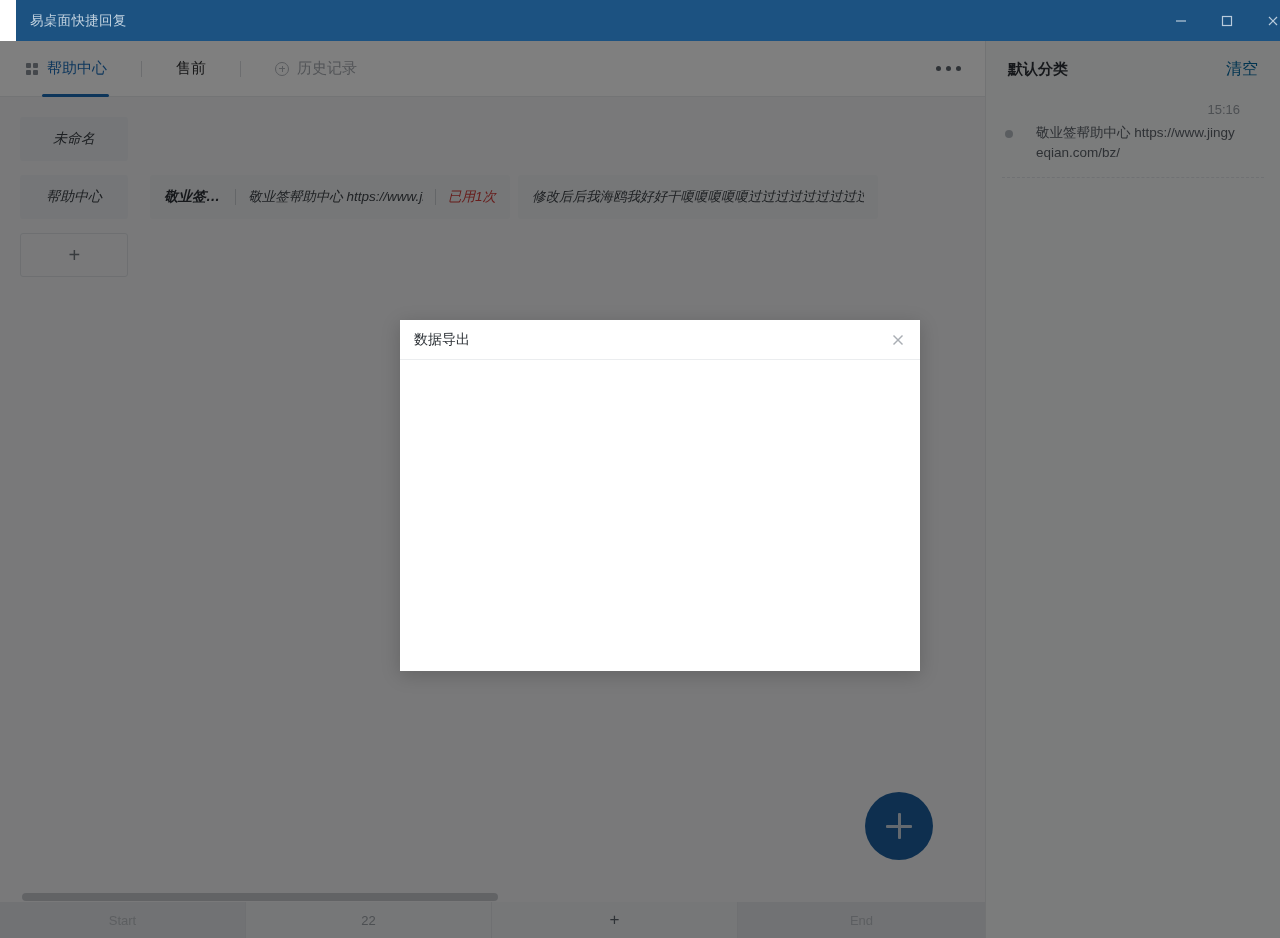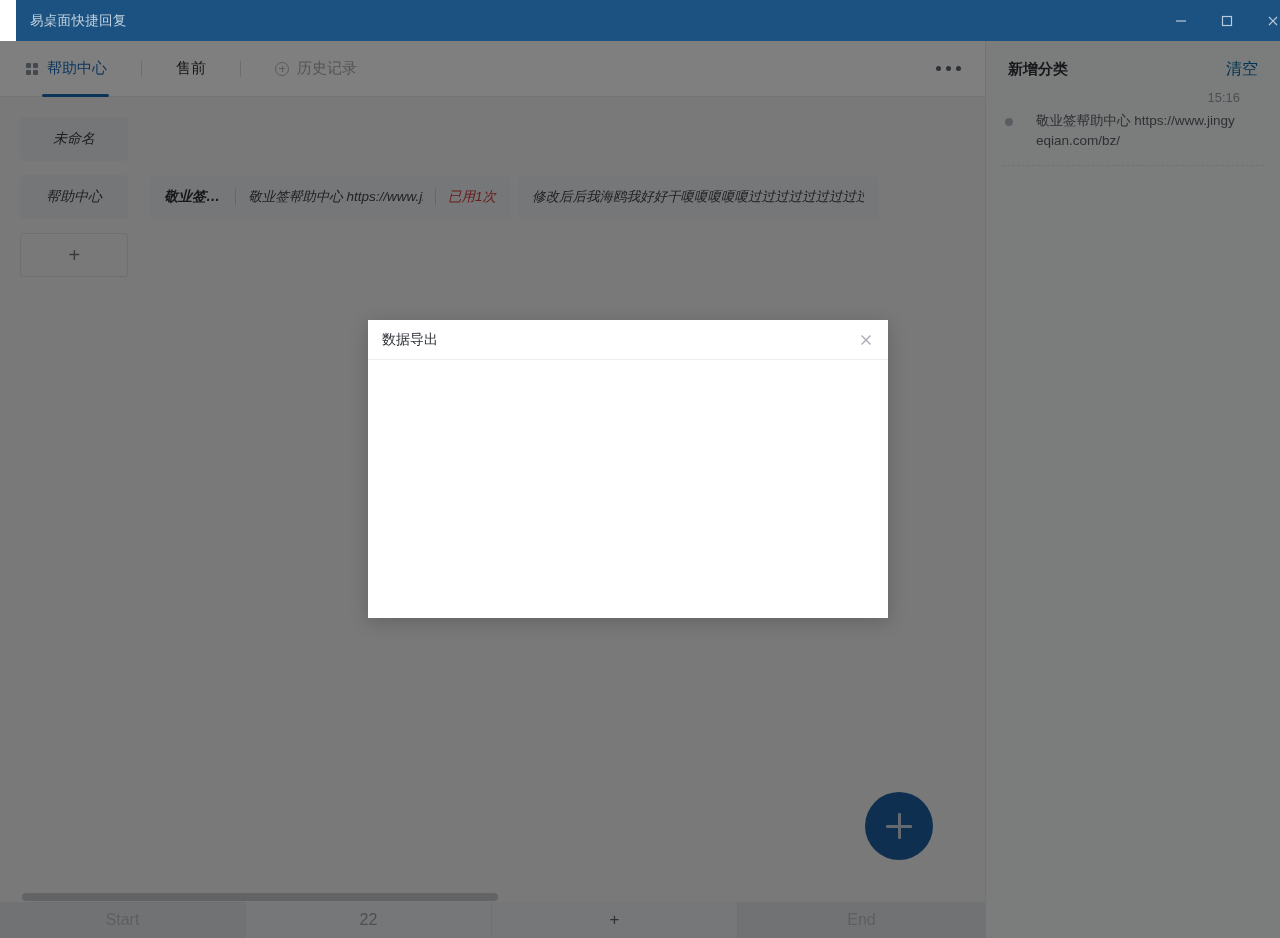--- a/index.html
+++ b/index.html
@@ -190,21 +190,21 @@
     width: 476px; height: 8px;
     background: #c4c7cb; border-radius: 4px;
   }
   .bottombar {
     position: absolute; left: 0; bottom: 0;
     width: 985px; height: 36px;
     display: flex;
   }
   .bottombar .seg {
     display: flex; align-items: center; justify-content: center;
-    font-size: 16px; color: #b9bdc2;
+    font-size: 13px; color: #b9bdc2;
     border-right: 1px solid #dfe1e4;
     background: #eceef0;
     height: 36px;
   }
   .seg.start { width: 246px; background: #e3e5e8; }
   .seg.count { width: 246px; color: #9ba0a6; }
   .seg.add   { width: 246px; color: #5d646d; font-size: 17px; }
   .seg.end   { width: 247px; background: #e3e5e8; border-right: none; }
 
   
@@ -213,21 +213,21 @@
     background: #f7f8f9;
     border-left: 1px solid #e4e6e9;
     position: relative;
   }
   .history-head {
     display: flex; align-items: center; justify-content: space-between;
     padding: 18px 22px 0 22px;
   }
   .history-title { font-size: 15px; color: #2c3136; font-weight: bold; }
   .history-clear { font-size: 16px; color: #0369a1; }
-  .history-list { margin-top: 10px; }
+  .history-list { margin-top: 22px; }
   .history-item {
     position: relative;
     padding: 0 22px 14px 34px;
     border-bottom: 1px dashed #dfe2e6;
     margin: 0 16px;
   }
   .history-time {
     text-align: right; font-size: 13px; color: #9aa0a6;
     margin-bottom: 6px; padding-right: 2px;
   }
@@ -244,22 +244,22 @@
   
   .overlay {
     position: absolute; top: 41px; left: 0;
     width: 1280px; height: 897px;
     background: rgba(0,0,0,0.50);
   }
 
   
   .modal {
     position: absolute;
-    left: 368px; top: 320px;
-    width: 520px; height: 298px;
+    left: 400px; top: 320px;
+    width: 520px; height: 351px;
     background: #ffffff;
     box-shadow: 0 4px 18px rgba(0,0,0,.18);
   }
   .modal-head {
     height: 40px;
     display: flex; align-items: center;
     border-bottom: 1px solid #ebedef;
     padding: 0 14px 0 14px;
   }
   .modal-title { font-size: 14px; color: #2c3136; }
@@ -394,21 +394,21 @@
         </div>
         <div class="seg end">
           <span>End</span>
         </div>
       </div>
 
     </div>
 
     <div class="right-pane">
       <div class="history-head">
-        <span class="history-title">新增分类</span>
+        <span class="history-title">默认分类</span>
         <span class="history-clear">清空</span>
       </div>
       <div class="history-list">
         <div class="history-item">
           <div class="history-time">15:16</div>
           <span class="history-bullet"></span>
           <div class="history-text">敬业签帮助中心 https://www.jingyeqian.com/bz/</div>
         </div>
       </div>
     </div>

